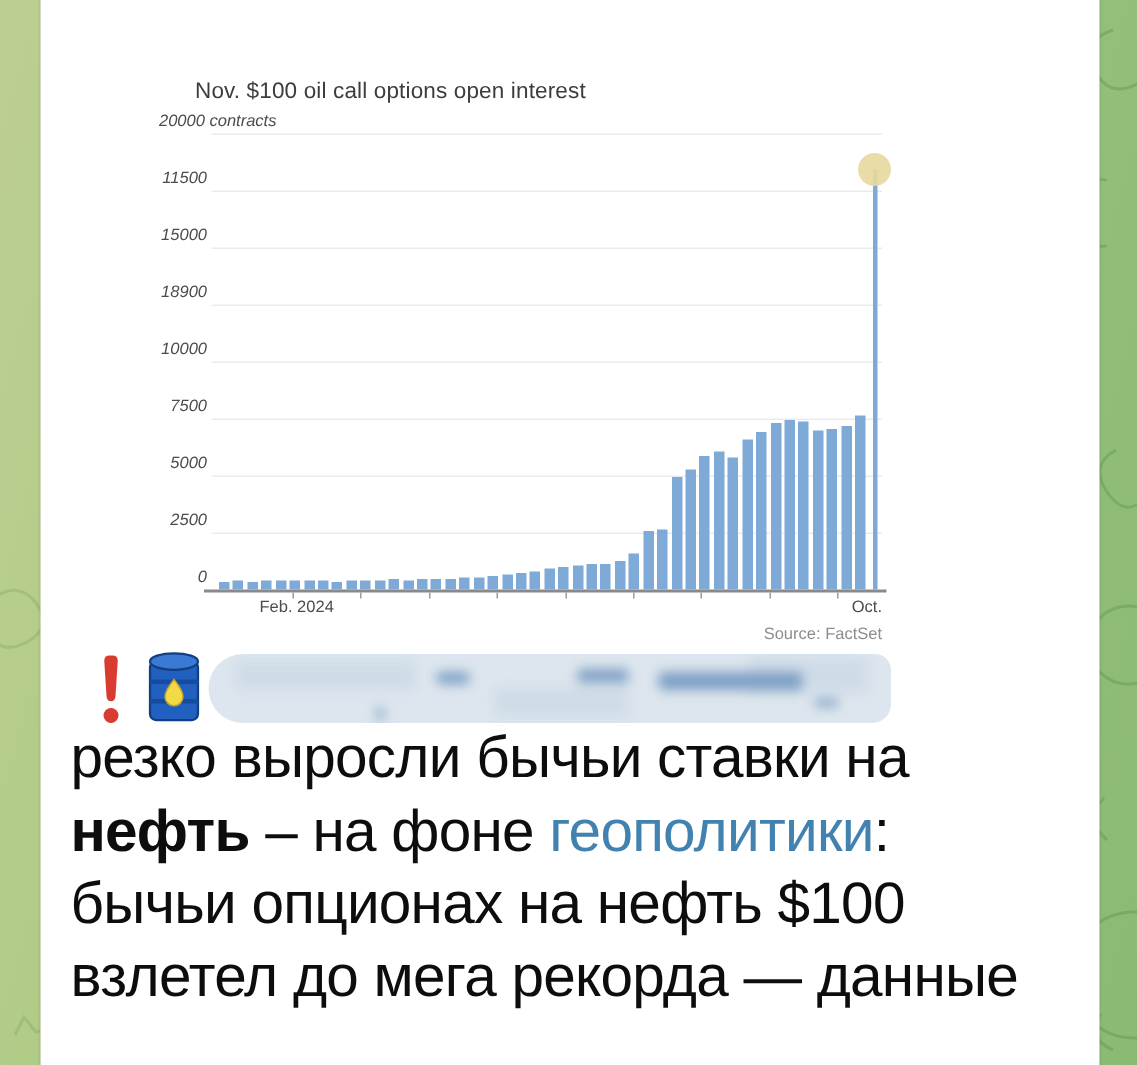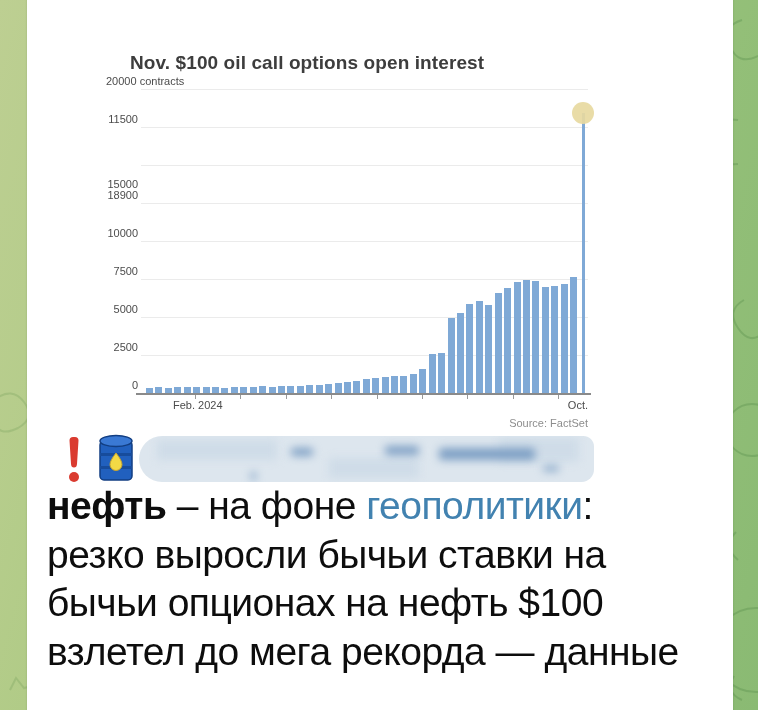--- a/index.html
+++ b/index.html
@@ -9,25 +9,25 @@
 
   
   .bg-doodles { position:absolute; inset:0; pointer-events:none; }
 
   
   .bubble { position:absolute; left:27px; top:-24px; width:706px; height:780px;
             background:#ffffff; border-radius:16px; box-shadow:0 1px 2px rgba(60,80,40,.25); }
 
   
   .chart { position:absolute; left:88px; top:32px; width:545px; height:412px; background:#fff; }
-  .chart-title { position:absolute; left:42px; top:20px; font-size:19px; font-weight:bold;
+  .chart-title { position:absolute; left:42px; top:20px; font-size:15px; font-weight:normal;
                  color:#3d3d3d; letter-spacing:.1px; }
   .gridline { position:absolute; left:53px; width:447px; height:1px; background:#ebebeb; }
   .gridline.axis { background:#8a8a8a; height:2px; left:48px; width:455px; }
-  .ylab { position:absolute; width:78px; text-align:right; font-size:11px; color:#4c4c4c; }
+  .ylab { position:absolute; width:78px; text-align:right; font-size:11px; color:#4c4c4c;font-style:italic; }
   .ylab.unit { text-align:left; width:150px; }
   .bars { position:absolute; left:57px; top:57px; width:443px; height:304px; }
   .bar { position:absolute; bottom:0; background:#7fa9d6; }
   .spike-marker { position:absolute; border-radius:50%; background:#e7d9a0; opacity:.92; }
   .xtick { position:absolute; width:1px; height:4px; background:#9a9a9a; top:363px; }
   .xlab { position:absolute; font-size:11px; color:#4c4c4c; top:367px; }
   .xlab.right { text-align:right; }
   .source { position:absolute; font-size:11px; color:#8d8d8d; top:385px; width:200px;
             text-align:right; left:300px; }
 
@@ -72,21 +72,21 @@
 
 <div class="chart">
   <div class="chart-title">Nov. $100 oil call options open interest</div>
   <div></div>
   <div class="source">Source: FactSet</div>
 <div class="gridline" style="top: 57px;"></div>
     <div class="ylab unit" style="top: 43px; left: 18px;">20000 contracts</div>
     <div class="gridline" style="top: 95px;"></div>
     <div class="ylab" style="top: 81px; left: -28px;">11500</div>
     <div class="gridline" style="top: 133px;"></div>
-    <div class="ylab" style="top: 119px; left: -28px; margin-top: 27px;">15000</div>
+    <div class="ylab" style="top: 119px; left: -28px;">15000</div>
     <div class="gridline" style="top: 171px;"></div>
     <div class="ylab" style="top: 157px; left: -28px;">18900</div>
     <div class="gridline" style="top: 209px;"></div>
     <div class="ylab" style="top: 195px; left: -28px;">10000</div>
     <div class="gridline" style="top: 247px;"></div>
     <div class="ylab" style="top: 233px; left: -28px;">7500</div>
     <div class="gridline" style="top: 285px;"></div>
     <div class="ylab" style="top: 271px; left: -28px;">5000</div>
     <div class="gridline" style="top: 323px;"></div>
     <div class="ylab" style="top: 309px; left: -28px;">2500</div>
@@ -173,17 +173,17 @@
     <div class="patch" style="left:360px; top:2px; width:80px; height:24px;"></div>
     <div class="mark" style="left:152px; top:12px; width:22px; height:8px;"></div>
     <div class="mark" style="left:246px; top:10px; width:34px; height:9px;"></div>
     <div class="mark" style="left:300px; top:12px; width:96px; height:12px;"></div>
     <div class="mark" style="left:112px; top:36px; width:5px; height:8px;"></div>
     <div class="mark" style="left:404px; top:30px; width:16px; height:5px;"></div>
   </div>
 </div>
 
 <div class="para">
+    <div class="line"><span>резко выросли бычьи ставки на</span></div>
     <div class="line"><span class="b">нефть</span><span> – на фоне </span><span class="link">геополитики</span><span>:</span></div>
-    <div class="line"><span>резко выросли бычьи ставки на</span></div>
     <div class="line"><span>бычьи опционах на нефть $100</span></div>
     <div class="line"><span>взлетел до мега рекорда — данные</span></div>
   </div>
 
 </body></html>

